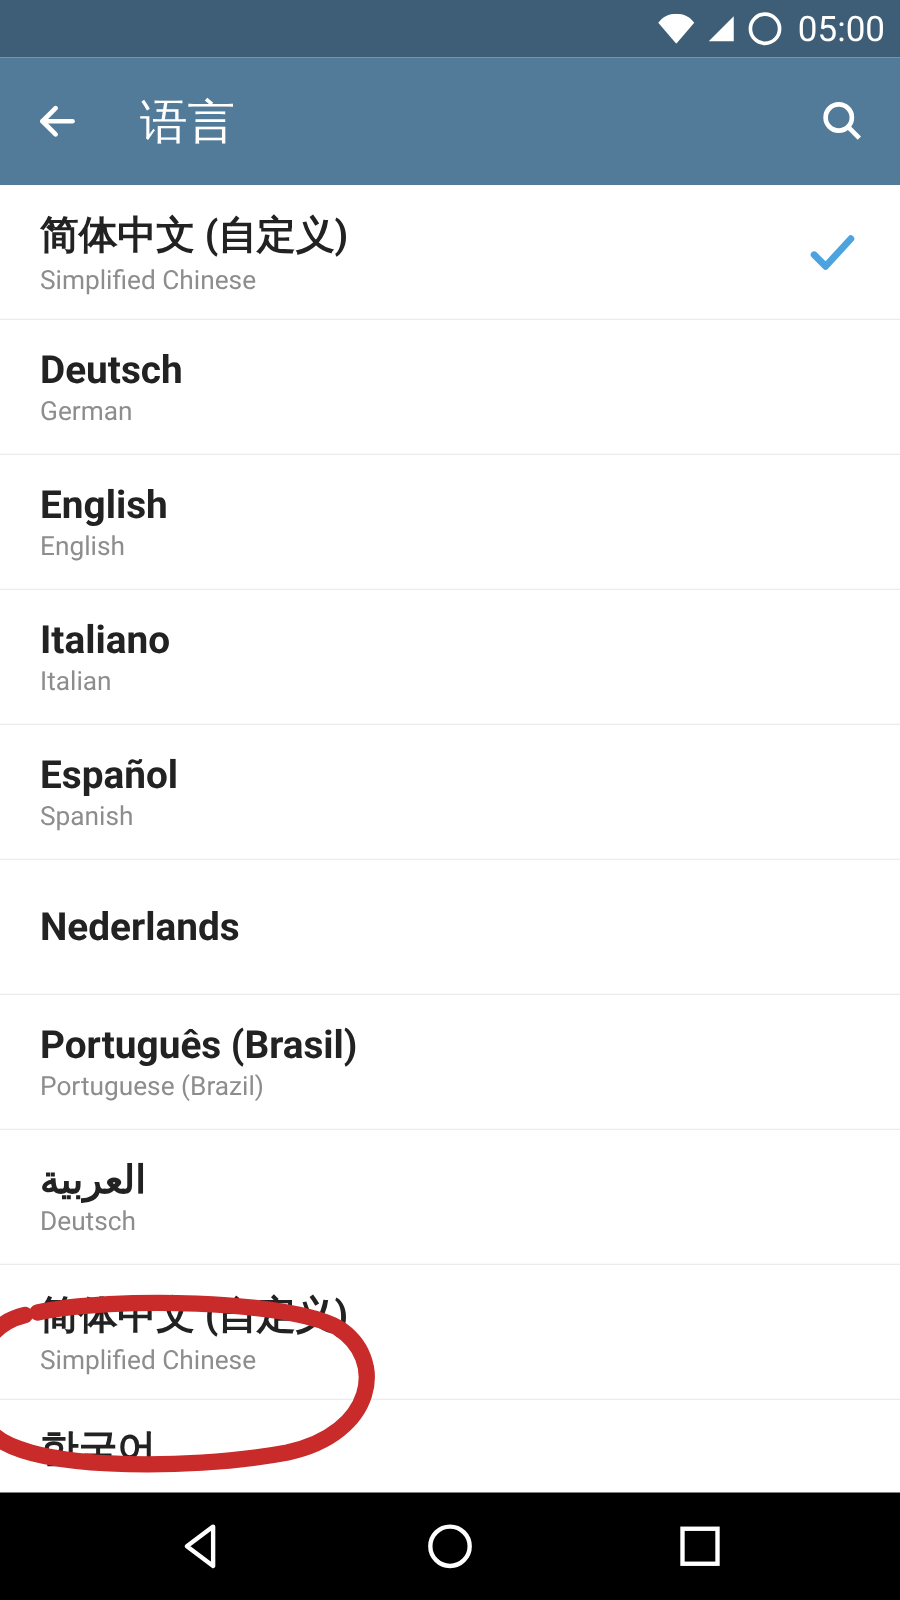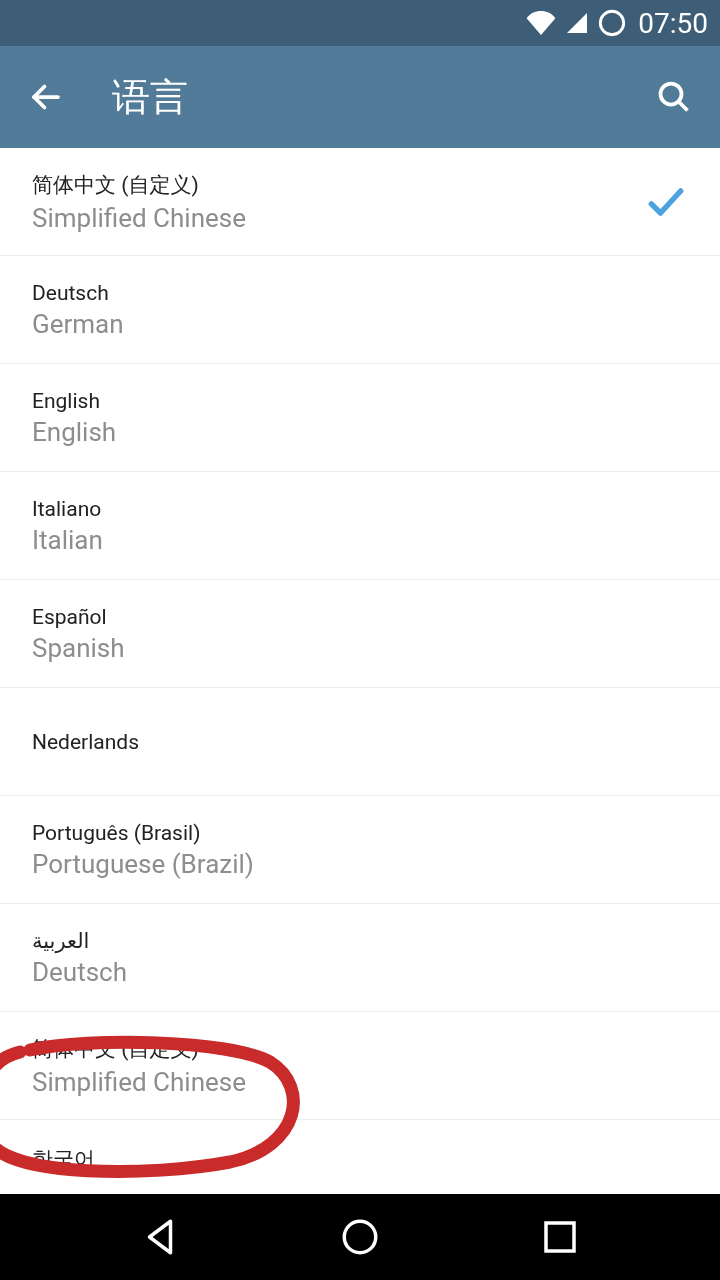--- a/index.html
+++ b/index.html
@@ -43,22 +43,22 @@
     .list { background: #ffffff; }
     .list-item {
       padding: 18px 32px 18px 32px;
       border-bottom: 1px solid #ececec;
       display: flex;
       align-items: center;
       justify-content: space-between;
       min-height: 108px;
     }
     .list-item .text-block { display: flex; flex-direction: column; gap: 4px; }
-    .lang-primary { font-size: 21px; color: #222222; font-weight: 400; }
-    .lang-secondary { font-size: 26px; color: #8d8d8d; }
+    .lang-primary { font-size: 31px; color: #222222; font-weight: 700; }
+    .lang-secondary { font-size: 21px; color: #8d8d8d; }
     .check-icon { width: 44px; height: 44px; color: #4ca3e0; }
     .last-item { border-bottom: none; padding-bottom: 0; min-height: 60px; padding-top: 18px;}
     .annotation-circle {
       position: absolute;
       left: -30px;
       top: 1032px;
       width: 370px;
       height: 150px;
       pointer-events: none;
       z-index: 10;
@@ -93,21 +93,21 @@
   <span class="signal-icon">
     <svg width="26" height="24" viewBox="0 0 24 24" fill="white">
         <path d="M2 22L22 2V22z"></path>
       </svg>
   </span>
   <span class="circle-icon">
     <svg width="28" height="28" viewBox="0 0 24 24" fill="none" stroke="white" stroke-width="2.5">
         <circle cx="12" cy="12" r="10"></circle>
       </svg>
   </span>
-  <span class="status-time">07:50</span>
+  <span class="status-time">05:00</span>
 </div>
 
 <div class="app-bar">
   <span class="back-arrow">
     <svg viewBox="0 0 24 24" fill="none" stroke="white" stroke-width="2.5" stroke-linecap="round" stroke-linejoin="round">
         <line x1="20" y1="12" x2="4" y2="12"></line>
         <polyline points="11,5 4,12 11,19"></polyline>
       </svg>
   </span>
   <span class="app-title">语言</span>

